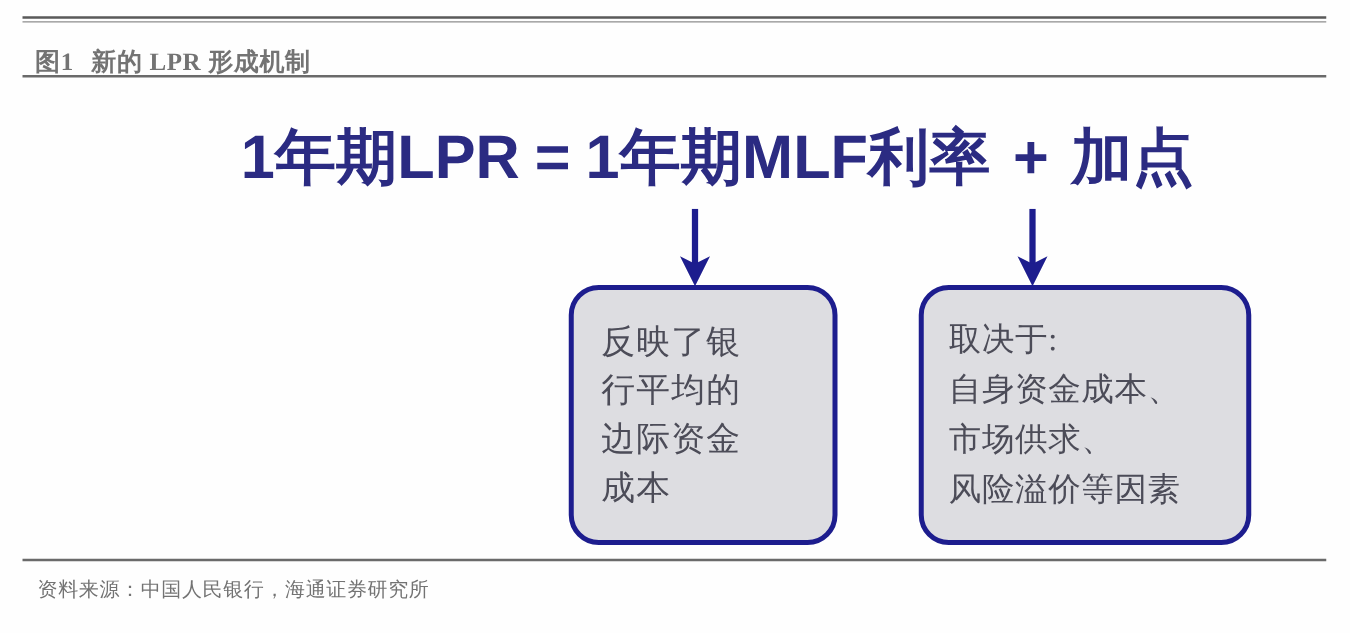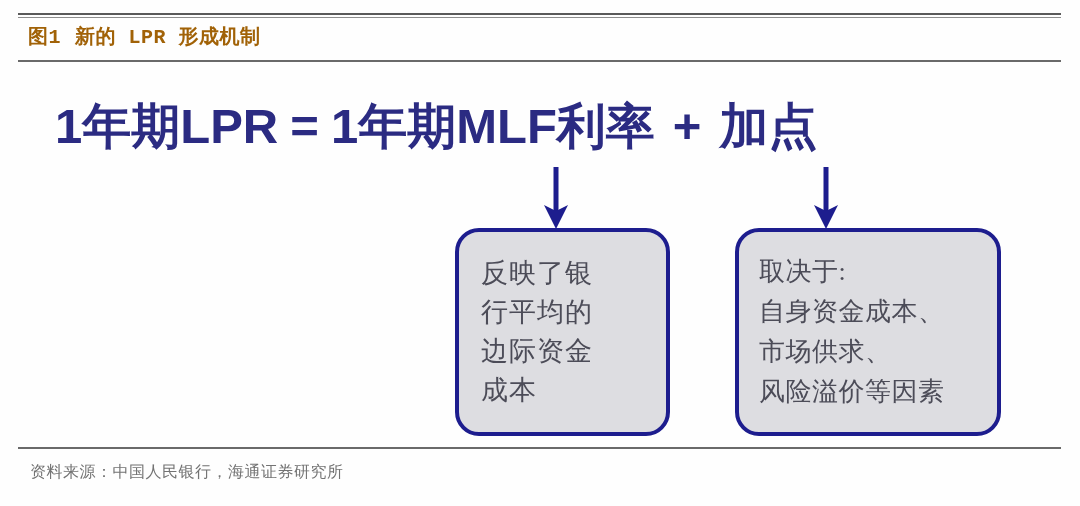--- a/index.html
+++ b/index.html
@@ -53,25 +53,25 @@
     top: 447px;
     width: 1043px;
     height: 2px;
     background: #6a6a6a;
   }
 
   
   .fig-title {
     position: absolute;
     left: 28px;
-    top: 24px;
-    font-family: Liberation Mono, monospace;
+    top: 36px;
+    font-family: Liberation Serif, serif;
     font-size: 20px;
     font-weight: bold;
-    color: #a16207;
+    color: #737373;
     letter-spacing: 0.5px;
     white-space: nowrap;
     line-height: 28px;
   }
   .fig-title .num {
     margin-right: 14px;
   }
 
   
   .formula {
@@ -80,20 +80,21 @@
     top: 92px;
     width: 900px;
     height: 70px;
     font-family: "Liberation Sans", "DejaVu Sans", sans-serif;
     font-size: 49px;
     font-weight: bold;
     color: #2b2b82;
     white-space: nowrap;
     line-height: 68px;
     letter-spacing: 0px;
+    text-align: right;
   }
   .formula .op {
     margin: 0 12px;
   }
   .formula .op-plus {
     margin: 0 18px;
   }
 
   
   .arrow {

